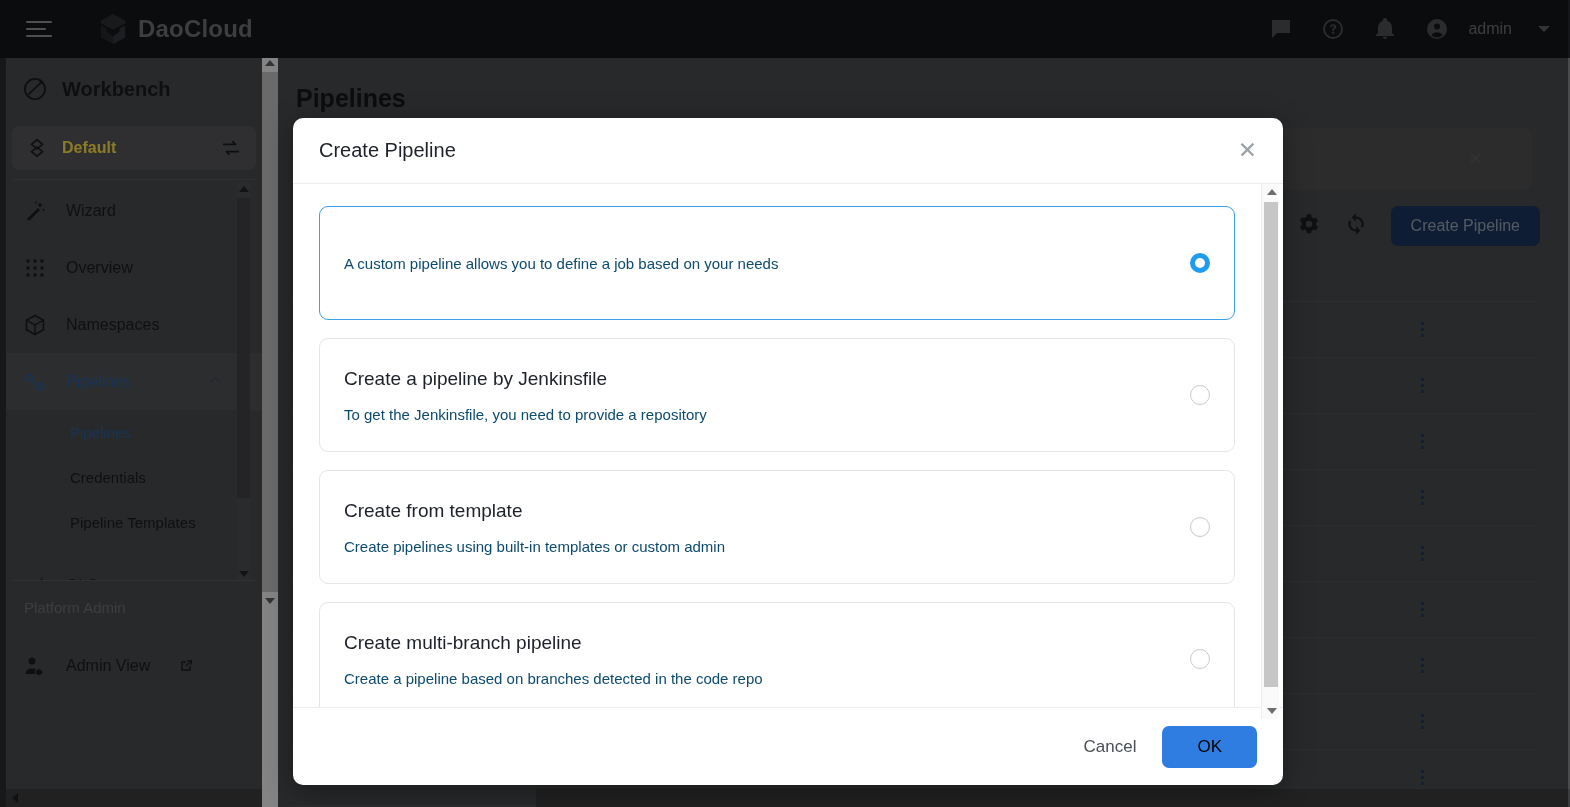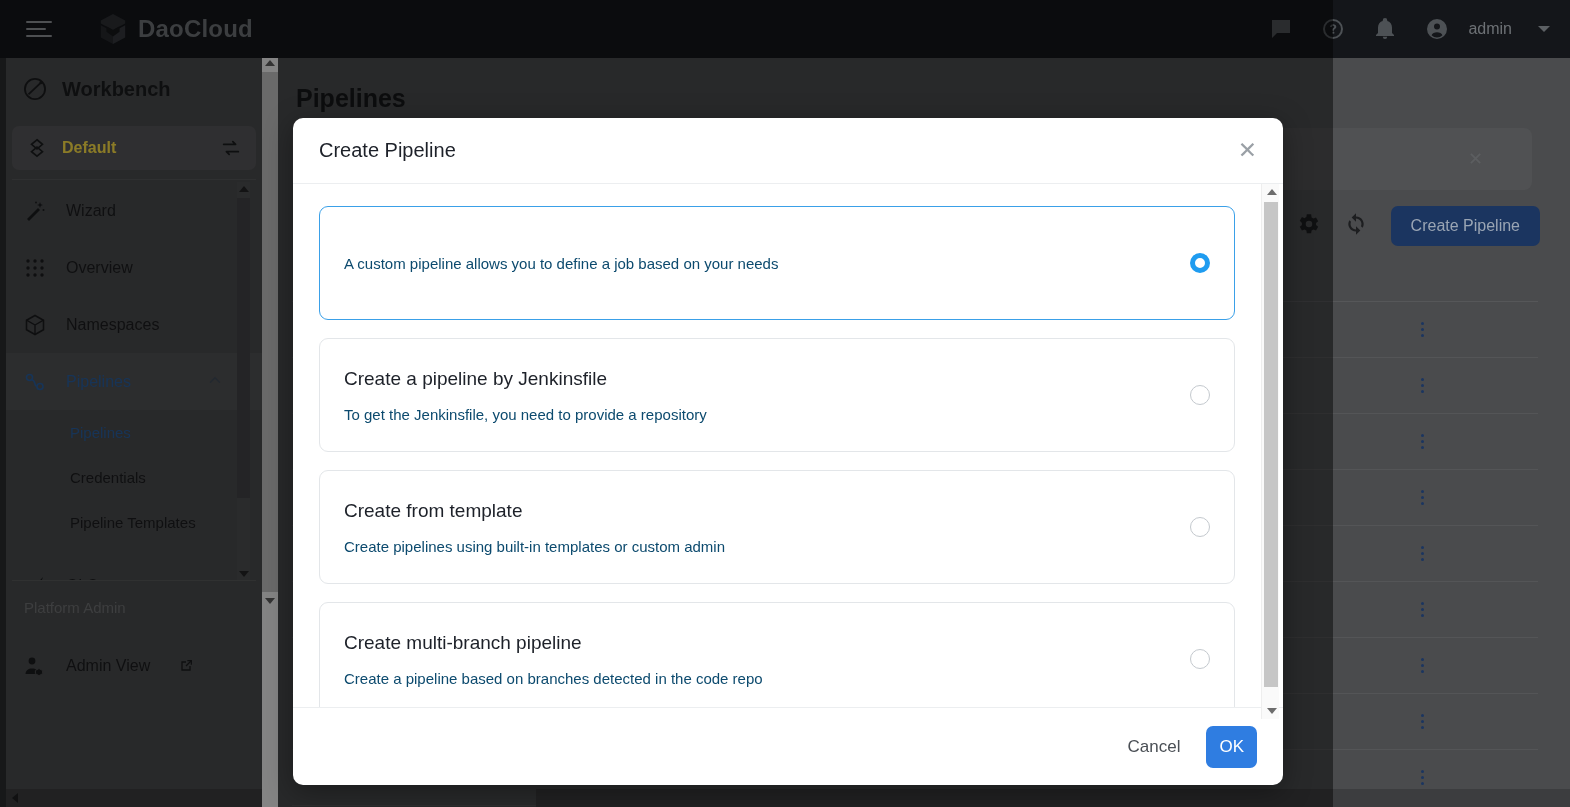--- a/index.html
+++ b/index.html
@@ -2,21 +2,21 @@
 <html><head>
 <meta charset="utf-8">
 <style>
   * { box-sizing: border-box; margin: 0; padding: 0; }
   html, body {
     width: 1570px; height: 807px;
     overflow: hidden;
     font-family: "Liberation Sans", sans-serif;
     background: #3f4042;
   }
-  .app { position: relative; width: 1333px; height: 807px; }
+  .app { position: relative; width: 1568px; height: 807px; }
 
   
   .topbar {
     position: absolute; top: 0; left: 0; width: 1570px; height: 58px;
     background: #14161a; display: flex; align-items: center;
     z-index: 5;
   }
   .hamburger { width: 26px; height: 20px; margin-left: 26px; cursor: pointer;
     display: flex; flex-direction: column; justify-content: space-between; padding: 2px 0; }
   .hamburger i { display:block; height: 2px; background: #8f9295; border-radius: 1px; }
@@ -138,21 +138,21 @@
   
   .m-scroll { position:absolute; right: 4px; top: 66px; width: 18px; height: 535px; background:#fafafa; border-left:1px solid #eee; z-index: 22;}
   .m-thumb { position:absolute; top: 18px; left: 2px; width: 14px; height: 485px; background:#c6c6c6; }
   .m-arr-up { position:absolute; top: 5px; left: 5px; width:0;height:0;
      border-left:5px solid transparent;border-right:5px solid transparent;border-bottom:6px solid #6d6d6d; }
   .m-arr-dn { position:absolute; bottom: 5px; left: 5px; width:0;height:0;
      border-left:5px solid transparent;border-right:5px solid transparent;border-top:6px solid #6d6d6d; }
 
   .modal-foot { height: 78px; border-top:1px solid #eceef0; display:flex; align-items:center; justify-content:flex-end; gap: 26px; padding-right: 26px; }
   .btn-cancel { background:none; border:none; font-size: 17px; color:#4a4f55; cursor:pointer; font-family:"Liberation Sans", sans-serif; }
-  .btn-ok { background:#2f7de1; color:#ffffff; border:none; font-size:17px; padding: 11px 13px; border-radius: 7px; cursor:pointer; font-family:"Liberation Sans", sans-serif; }
+  .btn-ok { background:#2f7de1; color:#000000; border:none; font-size:17px; padding: 11px 35px; border-radius: 7px; cursor:pointer; font-family:"Liberation Sans", sans-serif; }
 </style>
 </head>
 <body>
 
 <div class="app">
 
   <div class="topbar">
     <div class="hamburger">
         <i></i>
         <i></i>

